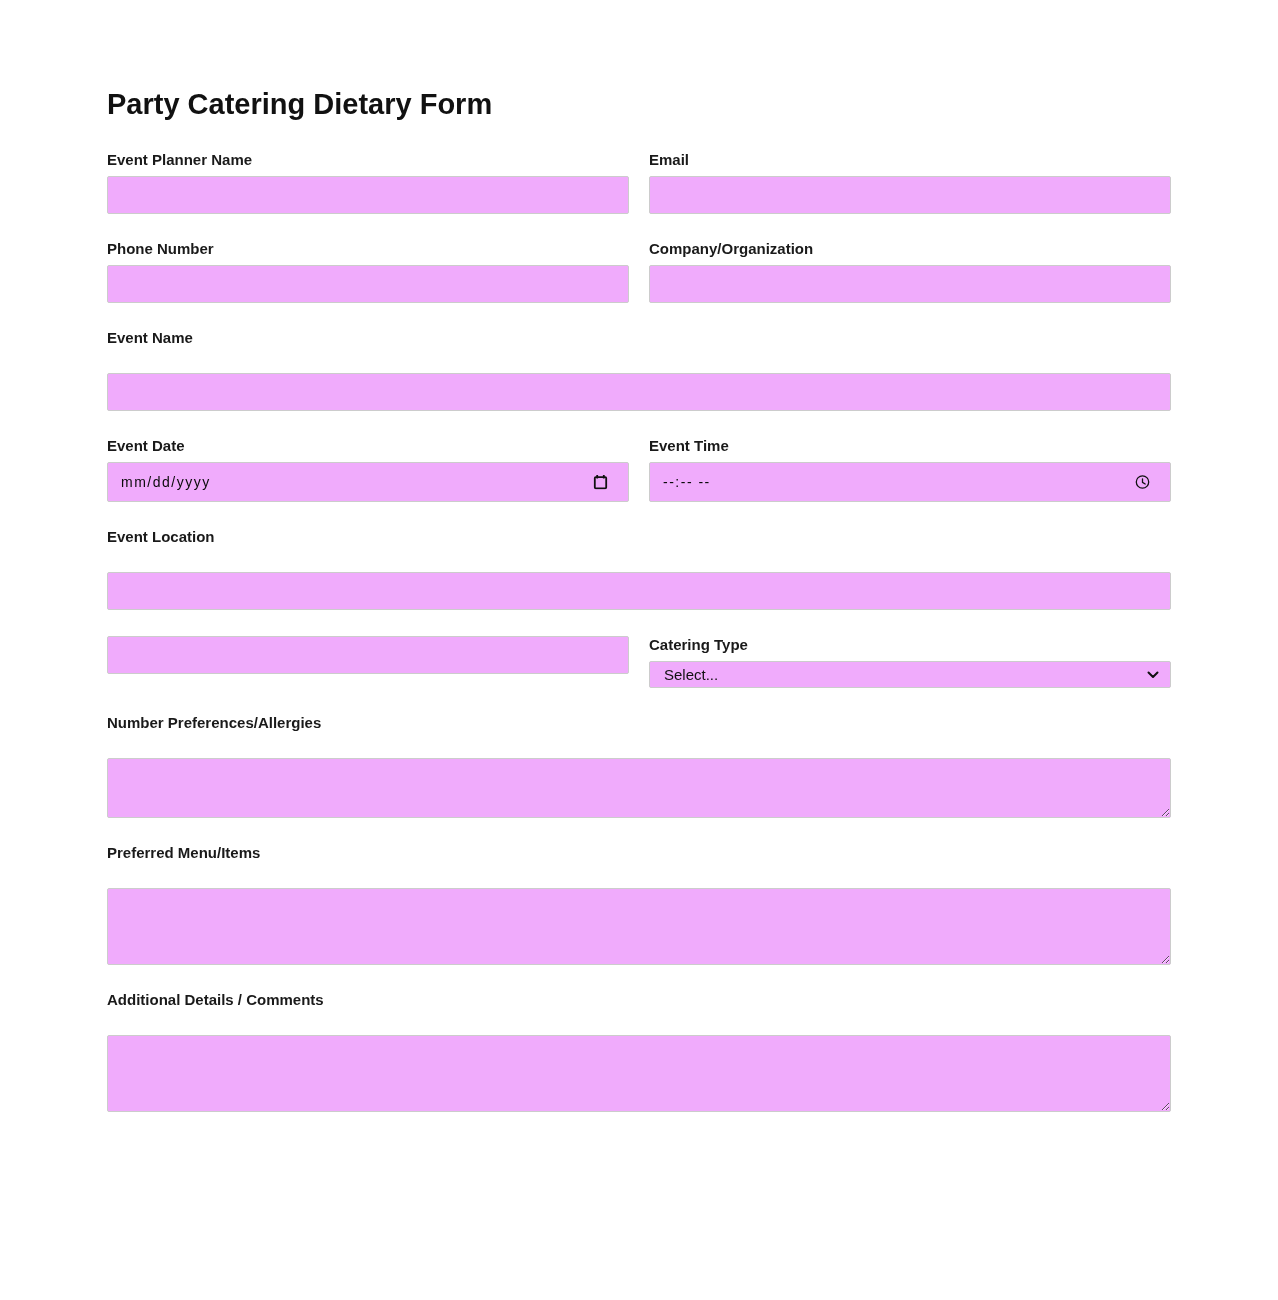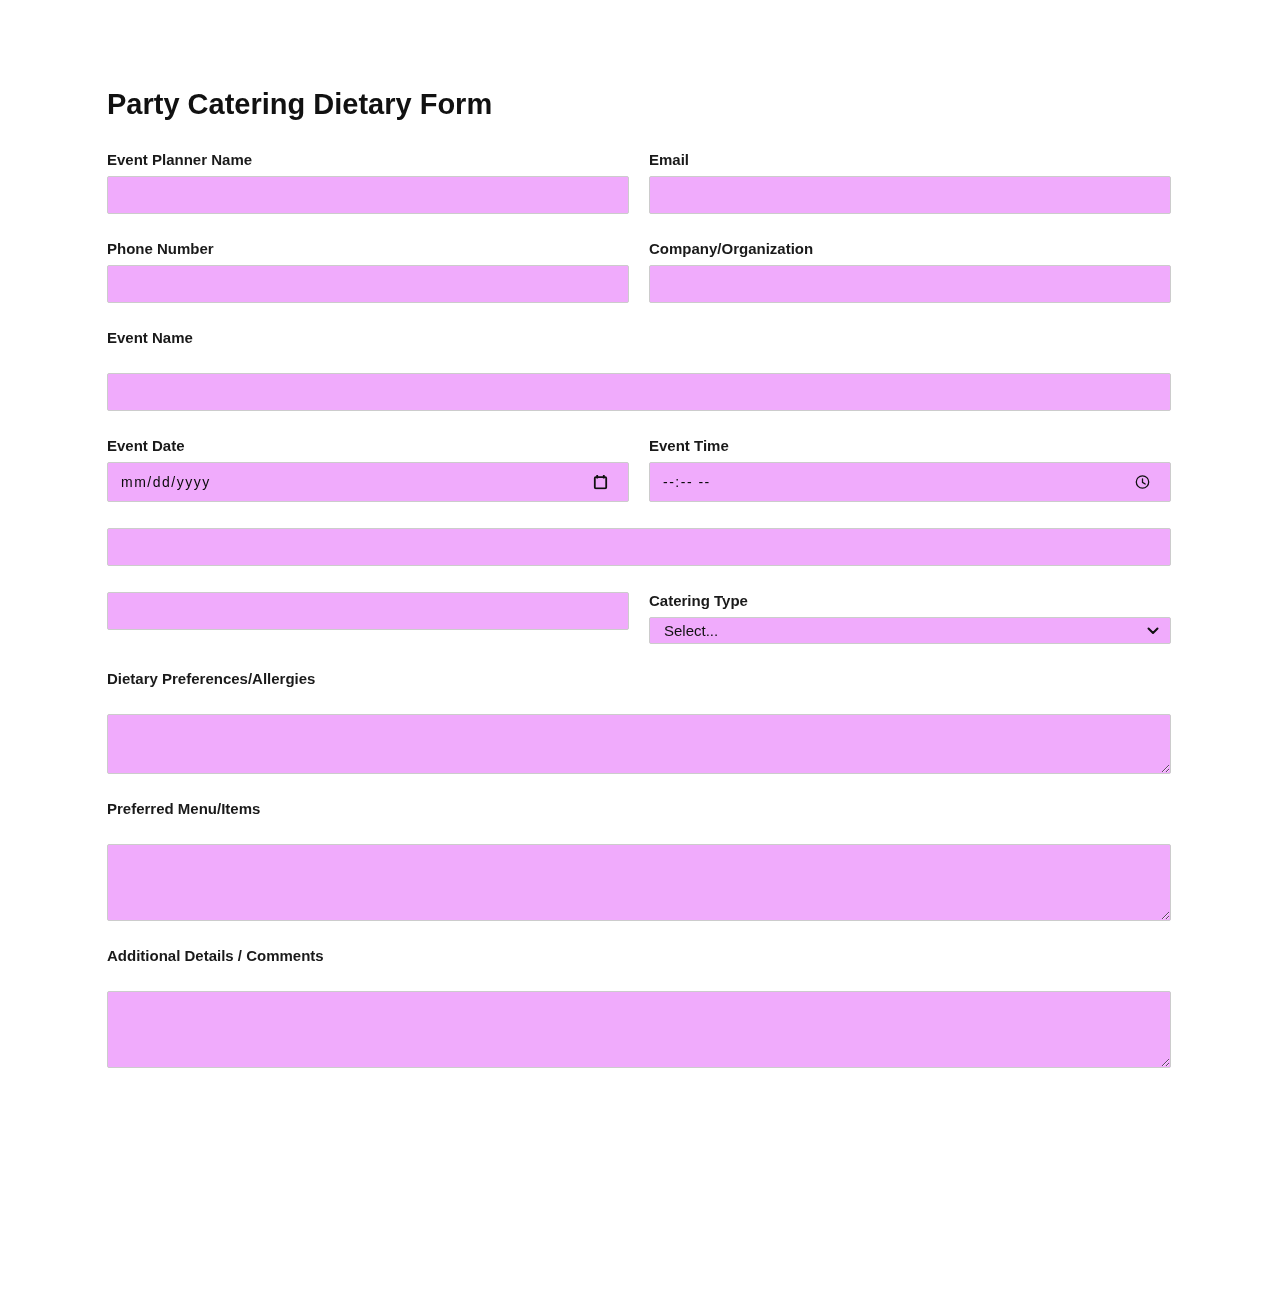--- a/index.html
+++ b/index.html
@@ -165,20 +165,21 @@
             <svg width="15" height="15" viewBox="0 0 15 15">
               <circle cx="7.5" cy="7.5" r="6.2" fill="none" stroke="#111" stroke-width="1.3"></circle>
               <path d="M7.5 4.3 L7.5 7.9 L10.2 9.5" fill="none" stroke="#111" stroke-width="1.3" stroke-linecap="round" stroke-linejoin="round"></path>
             </svg>
           </span>
         </div>
       </div>
     </div>
 
     <div class="field field-full">
+      <label>Event Location</label>
       <input type="text" class="text-input" value="" style="">
     </div>
 
     <div class="row2">
       <div class="field">
         <input type="text" class="text-input" value="" style="">
       </div>
       <div class="field">
         <label>Catering Type</label>
         <div class="select-wrap">
@@ -188,21 +189,21 @@
           <span class="chevron">
             <svg width="12" height="8" viewBox="0 0 12 8">
               <path d="M1.5 1.5 L6 6 L10.5 1.5" fill="none" stroke="#111" stroke-width="2" stroke-linecap="round" stroke-linejoin="round"></path>
             </svg>
           </span>
         </div>
       </div>
     </div>
 
     <div class="field field-full">
-      <label>Dietary Preferences/Allergies</label>
+      <label>Number Preferences/Allergies</label>
       <textarea class="ta ta-sm" style=""></textarea>
     </div>
 
     <div class="field field-full">
       <label>Preferred Menu/Items</label>
       <textarea class="ta ta-lg" style=""></textarea>
     </div>
 
     <div class="field field-full">
       <label>Additional Details / Comments</label>

